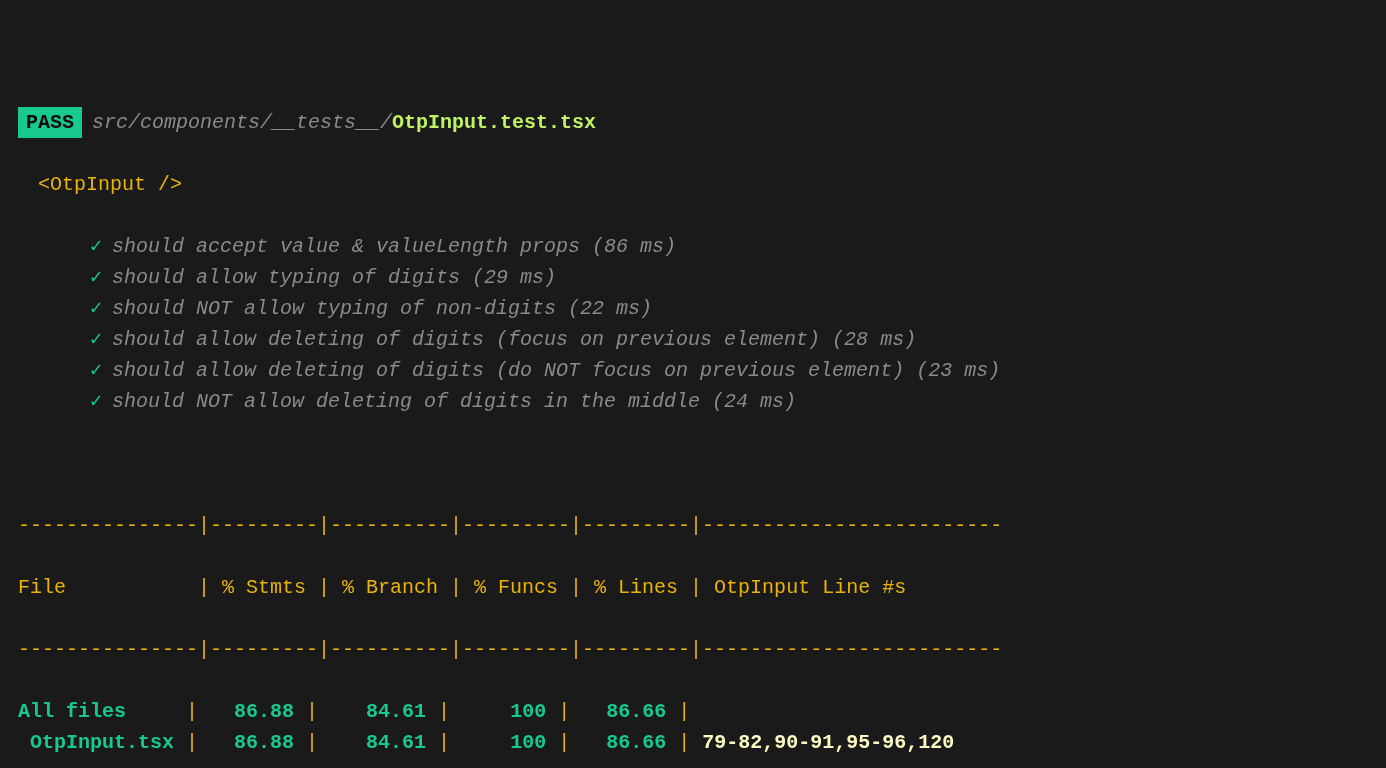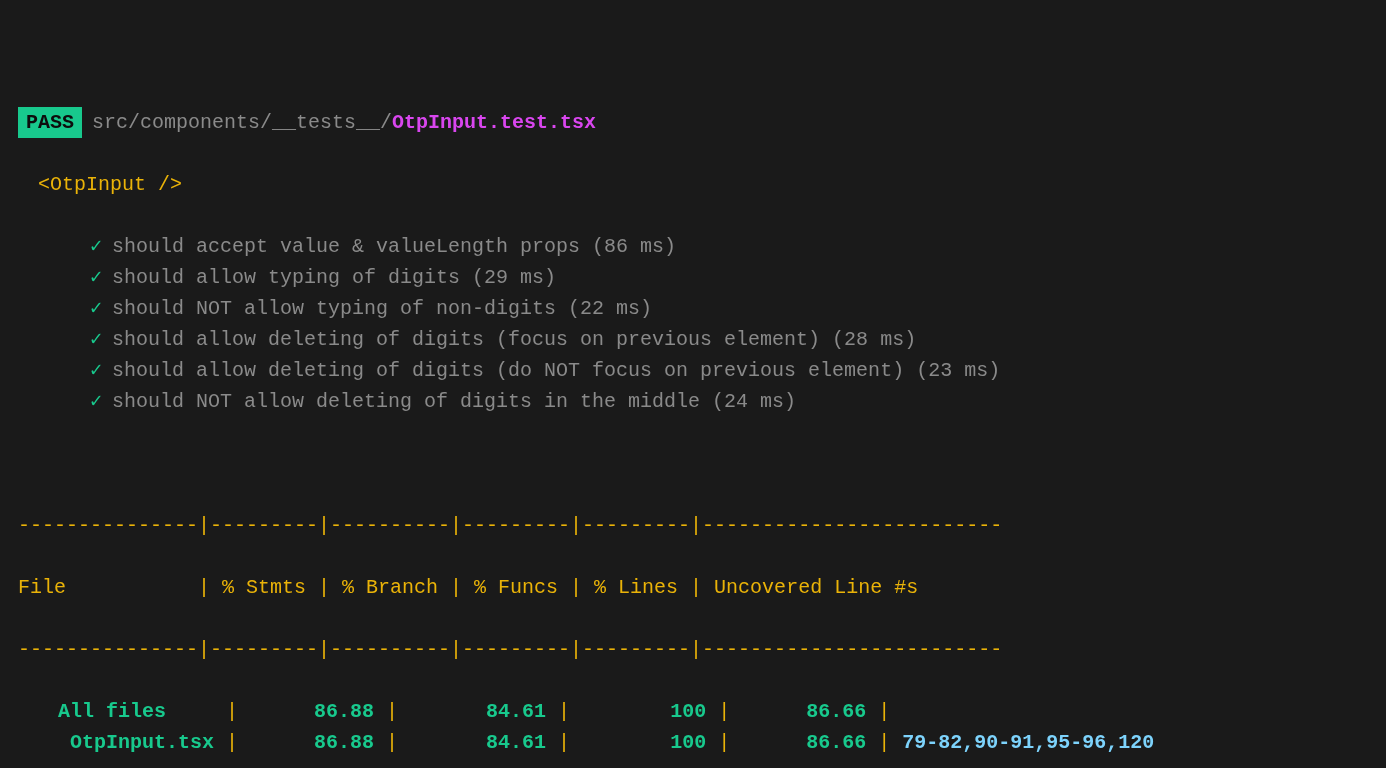--- a/index.html
+++ b/index.html
@@ -13,41 +13,41 @@
     white-space: pre;
   }
   .pass-badge {
     background: #18c98d;
     color: #0d0d0d;
     font-weight: 700;
     padding: 0 8px;
     display: inline-block;
     margin-right: 10px;
   }
-  .dim { color: #8a8a8a; }
-  .bright { color: #d946ef; font-weight: 600; }
+  .dim { color: #8a8a8a; font-style: italic; }
+  .bright { color: #bef264; font-weight: 600; }
   .white { color: #eab308; }
   .check { color: #18c98d; }
-  .green { color: #18c98d; font-weight: 600; margin-left: 40px; }
-  .red { color: #7dd3fc; font-weight: 600; }
+  .green { color: #18c98d; font-weight: 600; }
+  .red { color: #fef9c3; font-weight: 600; }
   .section { margin: 0; }
   .suite-name { margin-left: 20px; }
   .test-line { margin-left: 72px; }
   .test-line .check { display: inline-block; width: 22px; }
 </style>
 </head>
 <body>
 
 
 <div class="section"><span class="pass-badge">PASS</span><span class="dim">src/components/__tests__/</span><span class="bright">OtpInput.test.tsx</span></div>
 <div class="suite-name white">&lt;OtpInput /&gt;</div>
 <div id="tests-container"><div class="test-line"><span class="check">✓</span><span class="dim">should accept value &amp; valueLength props (86 ms)</span></div><div class="test-line"><span class="check">✓</span><span class="dim">should allow typing of digits (29 ms)</span></div><div class="test-line"><span class="check">✓</span><span class="dim">should NOT allow typing of non-digits (22 ms)</span></div><div class="test-line"><span class="check">✓</span><span class="dim">should allow deleting of digits (focus on previous element) (28 ms)</span></div><div class="test-line"><span class="check">✓</span><span class="dim">should allow deleting of digits (do NOT focus on previous element) (23 ms)</span></div><div class="test-line"><span class="check">✓</span><span class="dim">should NOT allow deleting of digits in the middle (24 ms)</span></div></div>
 <div> </div>
 <div class="white">---------------|---------|----------|---------|---------|-------------------------</div>
-<div class="white">File           | % Stmts | % Branch | % Funcs | % Lines | Uncovered Line #s       </div>
+<div class="white">File           | % Stmts | % Branch | % Funcs | % Lines | OtpInput Line #s       </div>
 <div class="white">---------------|---------|----------|---------|---------|-------------------------</div>
 <div id="cov-rows"><div><span class="green">All files     </span><span class="white">| </span><span class="green">  86.88 </span><span class="white">| </span><span class="green">   84.61 </span><span class="white">| </span><span class="green">    100 </span><span class="white">| </span><span class="green">  86.66 </span><span class="white">| </span><span class="white"></span></div><div><span class="green"> OtpInput.tsx </span><span class="white">| </span><span class="green">  86.88 </span><span class="white">| </span><span class="green">   84.61 </span><span class="white">| </span><span class="green">    100 </span><span class="white">| </span><span class="green">  86.66 </span><span class="white">| </span><span class="red">79-82,90-91,95-96,120</span></div></div>
 
 
 
 
 
 
 
 

